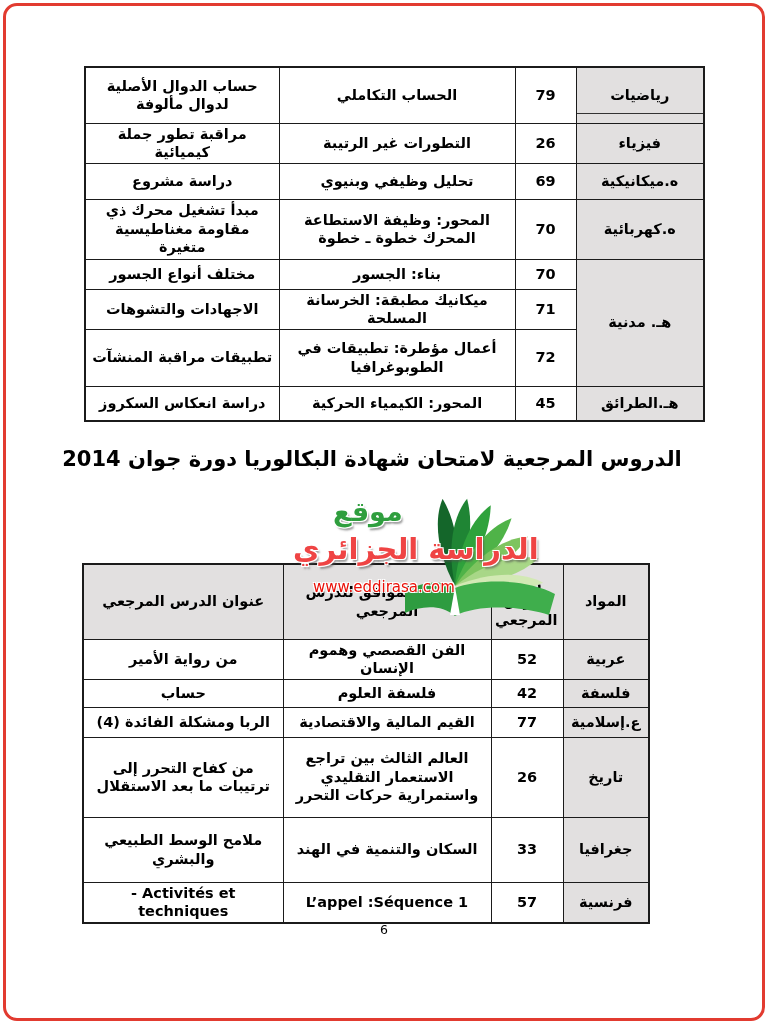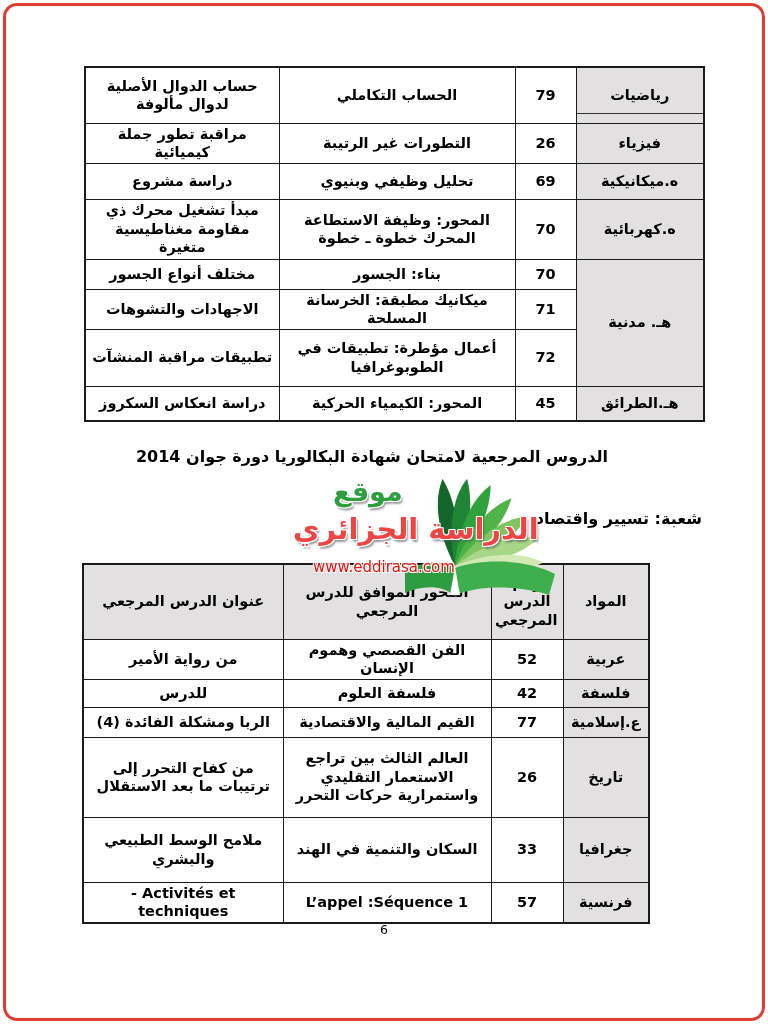--- a/index.html
+++ b/index.html
@@ -28,30 +28,30 @@
   td.fr{font-weight:normal;font-size:13px;direction:ltr;}
   td.splitline{position:relative;}
   td.splitline::after{
     content:"";position:absolute;left:0;right:0;bottom:9px;border-top:1px solid #333;
   }
   #table1{top:66px;right:63px;width:619px;}
   #table2{top:563px;right:118px;width:566px;}
   
   .doc-title{
     position:absolute;top:447px;left:0;width:744px;text-align:center;
-    font-size:16px;font-weight:bold;color:#000;z-index:2;
+    font-size:21px;font-weight:bold;color:#000;z-index:2;
   }
   .sub-row{
     position:absolute;top:509px;right:66px;width:620px;display:flex;
     justify-content:space-between;direction:rtl;font-size:16px;font-weight:bold;
     z-index:2;
   }
   
   .logo{
-    position:absolute;left:293px;top:474px;width:272px;height:132px;
+    position:absolute;left:293px;top:494px;width:272px;height:132px;
     z-index:6;pointer-events:none;direction:rtl;
   }
   .logo svg{position:absolute;left:0;top:0;}
   .logo-word1{
     position:absolute;left:40px;top:2px;font-size:27px;font-weight:bold;color:#2f9e3e;
     text-shadow:-1px -1px 0 #fff,1px -1px 0 #fff,-1px 1px 0 #fff,1px 1px 0 #fff,2px 3px 2px rgba(80,80,80,.55);
   }
   .logo-word2{
     position:absolute;left:0px;top:38px;font-size:29px;font-weight:bold;color:#ef4444;
     white-space:nowrap;
@@ -125,21 +125,20 @@
         <td class="sub">هـ.الطرائق</td>
         <td class="num">45</td>
         <td>المحور: الكيمياء الحركية</td>
         <td>دراسة انعكاس السكروز</td>
       </tr>
     </tbody>
   </table>
 
   <div class="doc-title">الدروس المرجعية لامتحان شهادة البكالوريا دورة جوان 2014</div>
   <div class="sub-row">
-    <span>شعبة: تسيير واقتصاد</span>
   </div>
 
   <div class="logo">
     <svg width="272" height="132" viewBox="0 0 272 132">
       <g>
         <path d="M162 92 C152 58 154 24 168 4 C178 34 172 66 162 92 Z" fill="#14662a" transform="rotate(-12 162 92)"></path>
         <path d="M162 92 C152 58 154 24 168 4 C178 34 172 66 162 92 Z" fill="#1f8534" transform="rotate(4 162 92)"></path>
         <path d="M162 92 C152 58 154 24 168 4 C178 34 172 66 162 92 Z" fill="#2fa23c" transform="rotate(20 162 92)"></path>
         <path d="M162 92 C152 58 154 24 168 4 C178 34 172 66 162 92 Z" fill="#4fb348" transform="rotate(36 162 92)"></path>
         <path d="M162 92 C152 58 154 24 168 4 C178 34 172 66 162 92 Z" fill="#7ec45f" transform="rotate(52 162 92)"></path>
@@ -172,21 +171,21 @@
       <tr style="height:32px">
         <td class="sub">عربية</td>
         <td class="num">52</td>
         <td>الفن القصصي وهموم الإنسان</td>
         <td>من رواية الأمير</td>
       </tr>
       <tr style="height:28px">
         <td class="sub">فلسفة</td>
         <td class="num">42</td>
         <td>فلسفة العلوم</td>
-        <td>للدرس</td>
+        <td>حساب</td>
       </tr>
       <tr style="height:30px">
         <td class="sub">ع.إسلامية</td>
         <td class="num">77</td>
         <td>القيم المالية والاقتصادية</td>
         <td>الربا ومشكلة الفائدة (4)</td>
       </tr>
       <tr style="height:80px">
         <td class="sub">تاريخ</td>
         <td class="num">26</td>

